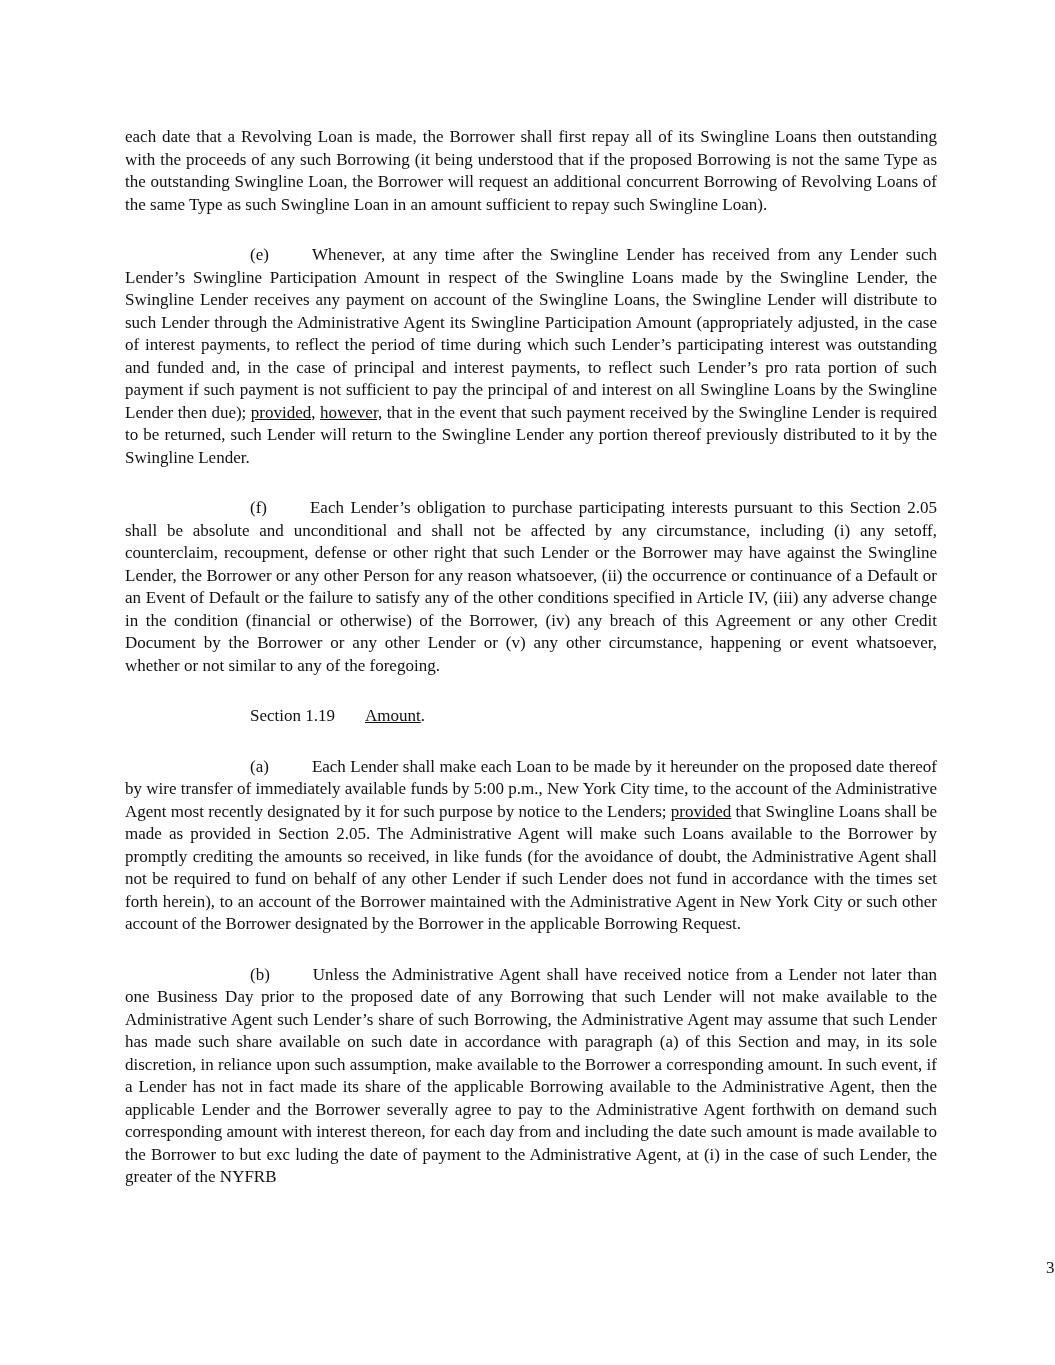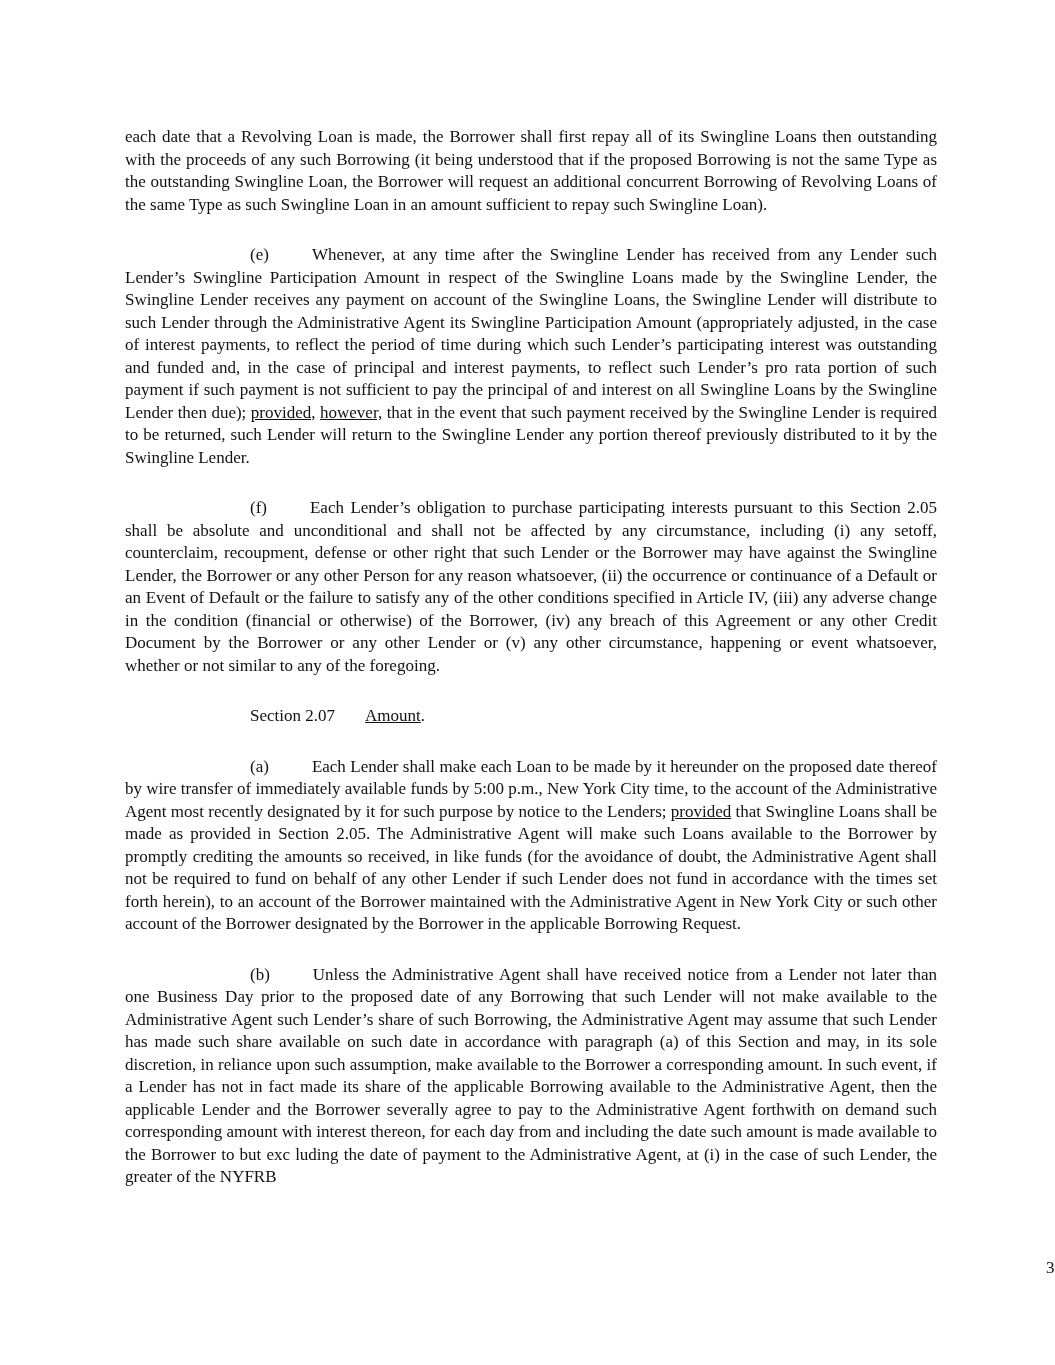--- a/index.html
+++ b/index.html
@@ -51,18 +51,18 @@
   }
 </style>
 </head>
 <body>
 
 <div class="sheet">
   <div class="doc-body">
       <p class="para"><span>each date that a Revolving Loan is made, the Borrower shall first repay all of its Swingline Loans then outstanding with the proceeds of any such Borrowing (it being understood that if the proposed Borrowing is not the same Type as the outstanding Swingline Loan, the Borrower will request an additional concurrent Borrowing of Revolving Loans of the same Type as such Swingline Loan in an amount sufficient to repay such Swingline Loan).</span></p>
       <p class="para indent"><span>(e)</span><span class="tab tab-wide"></span><span>Whenever, at any time after the Swingline Lender has received from any Lender such Lender’s Swingline Participation Amount in respect of the Swingline Loans made by the Swingline Lender, the Swingline Lender receives any payment on account of the Swingline Loans, the Swingline Lender will distribute to such Lender through the Administrative Agent its Swingline Participation Amount (appropriately adjusted, in the case of interest payments, to reflect the period of time during which such Lender’s participating interest was outstanding and funded and, in the case of principal and interest payments, to reflect such Lender’s pro rata portion of such payment if such payment is not sufficient to pay the principal of and interest on all Swingline Loans by the Swingline Lender then due); </span><span class="u">provided,</span><span> </span><span class="u">however,</span><span> that in the event that such payment received by the Swingline Lender is required to be returned, such Lender will return to the Swingline Lender any portion thereof previously distributed to it by the Swingline Lender.</span></p>
       <p class="para indent"><span>(f)</span><span class="tab tab-wide"></span><span>Each Lender’s obligation to purchase participating interests pursuant to this Section 2.05 shall be absolute and unconditional and shall not be affected by any circumstance, including (i) any setoff, counterclaim, recoupment, defense or other right that such Lender or the Borrower may have against the Swingline Lender, the Borrower or any other Person for any reason whatsoever, (ii) the occurrence or continuance of a Default or an Event of Default or the failure to satisfy any of the other conditions specified in Article IV, (iii) any adverse change in the condition (financial or otherwise) of the Borrower, (iv) any breach of this Agreement or any other Credit Document by the Borrower or any other Lender or (v) any other circumstance, happening or event whatsoever, whether or not similar to any of the foregoing.</span></p>
-      <p class="para indent"><span>Section 2.07</span><span class="tab tab-narrow"></span><span class="u">Amount</span><span>.</span></p>
+      <p class="para indent"><span>Section 1.19</span><span class="tab tab-narrow"></span><span class="u">Amount</span><span>.</span></p>
       <p class="para indent"><span>(a)</span><span class="tab tab-wide"></span><span>Each Lender shall make each Loan to be made by it hereunder on the proposed date thereof by wire transfer of immediately available funds by 5:00 p.m., New York City time, to the account of the Administrative Agent most recently designated by it for such purpose by notice to the Lenders; </span><span class="u">provided</span><span> that Swingline Loans shall be made as provided in Section 2.05. The Administrative Agent will make such Loans available to the Borrower by promptly crediting the amounts so received, in like funds (for the avoidance of doubt, the Administrative Agent shall not be required to fund on behalf of any other Lender if such Lender does not fund in accordance with the times set forth herein), to an account of the Borrower maintained with the Administrative Agent in New York City or such other account of the Borrower designated by the Borrower in the applicable Borrowing Request.</span></p>
       <p class="para indent"><span>(b)</span><span class="tab tab-wide"></span><span>Unless the Administrative Agent shall have received notice from a Lender not later than one Business Day prior to the proposed date of any Borrowing that such Lender will not make available to the Administrative Agent such Lender’s share of such Borrowing, the Administrative Agent may assume that such Lender has made such share available on such date in accordance with paragraph (a) of this Section and may, in its sole discretion, in reliance upon such assumption, make available to the Borrower a corresponding amount. In such event, if a Lender has not in fact made its share of the applicable Borrowing available to the Administrative Agent, then the applicable Lender and the Borrower severally agree to pay to the Administrative Agent forthwith on demand such corresponding amount with interest thereon, for each day from and including the date such amount is made available to the Borrower to but exc luding the date of payment to the Administrative Agent, at (i) in the case of such Lender, the greater of the NYFRB</span></p>
     </div>
   <div class="page-footer">35</div>
 </div>
 
 </body></html>

